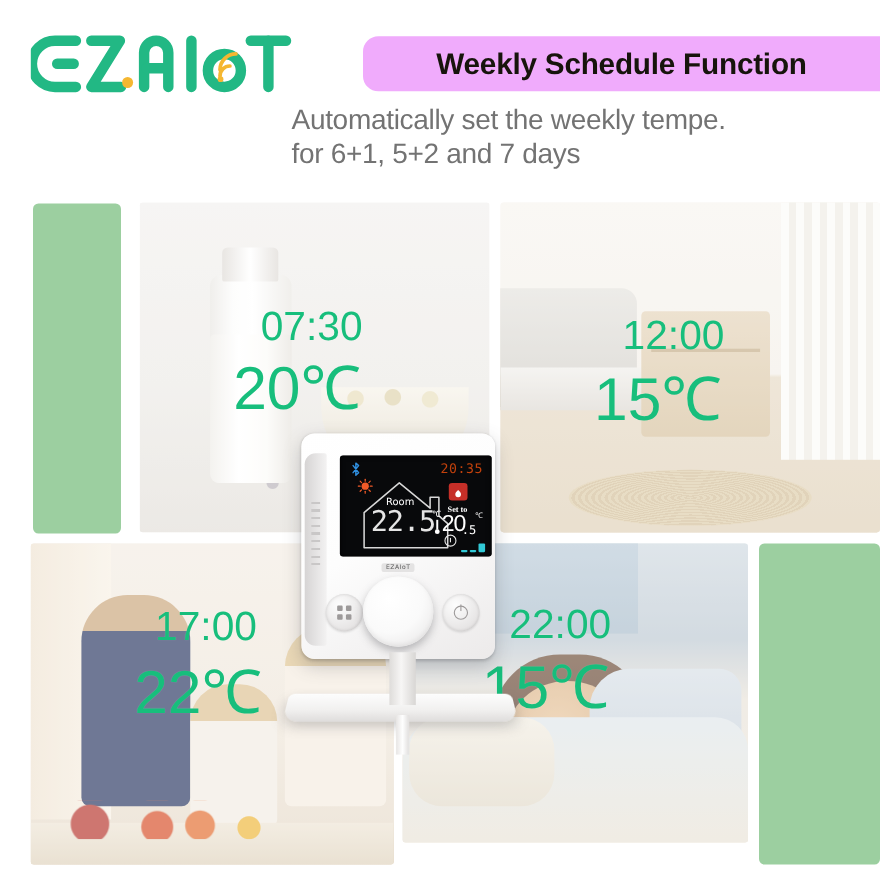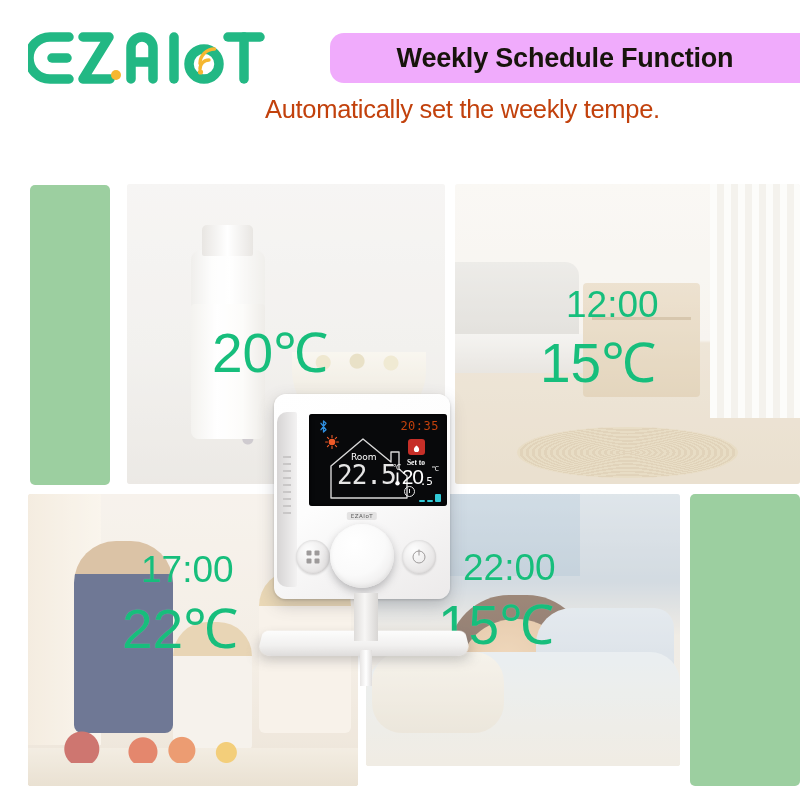--- a/index.html
+++ b/index.html
@@ -27,21 +27,21 @@
     display:flex; align-items:center; justify-content:center;
   }
   #banner-text {
     font-size:27px; font-weight:bold; color:#17140c;
     letter-spacing:-0.2px; white-space:nowrap;
   }
 
   #subtitle {
     position:absolute; left:265px; top:94px;
     width:530px;
-    font-size:25.5px; color:#c2410c; line-height:31px;
+    font-size:25.5px; color:#737373; line-height:31px;
     letter-spacing:-0.3px;
   }
   #subtitle div { white-space:nowrap; }
 
   
   .panel {
     position:absolute; overflow:hidden; border-radius:3px;
   }
   .panel .overlay-wash {
     position:absolute; inset:0; background:rgba(255,255,255,0.34);
@@ -364,32 +364,34 @@
       <circle cx="172.5" cy="44" r="2.6" fill="#F5B731"></circle>
     </svg>
   </div>
 
   <div id="banner">
     <span id="banner-text">Weekly Schedule Function</span>
   </div>
 
   <div id="subtitle">
     <div>Automatically set the weekly tempe.</div>
+    <div>for 6+1, 5+2 and 7 days</div>
   </div>
 </div>
 
 <div class="greenbar" style="left:30px;  top:185px; width:80px;  height:300px;"></div>
 <div class="greenbar" style="left:690px; top:494px; width:110px; height:292px;"></div>
 
 <div class="panel ph-breakfast" style="left:127px; top:184px; width:318px; height:300px;">
   <div class="bottle"></div>
     <div class="milk"></div>
   <div class="bowl"></div>
     <div class="cereal"></div>
   <div class="overlay-wash"></div>
+  <span class="tlabel t-time" style="left:110px; top:94px;">07:30</span>
   <span class="tlabel t-temp" style="left:85px; top:142px;text-align:center;">20℃</span>
 </div>
 
 <div class="panel ph-living" style="left:455px; top:184px; width:345px; height:300px;">
   <div class="curtain"></div>
     <div class="sofa"></div>
     <div class="sofa-seat"></div>
   <div class="stand"></div>
     <div class="rug"></div>
   <div class="overlay-wash"></div>

